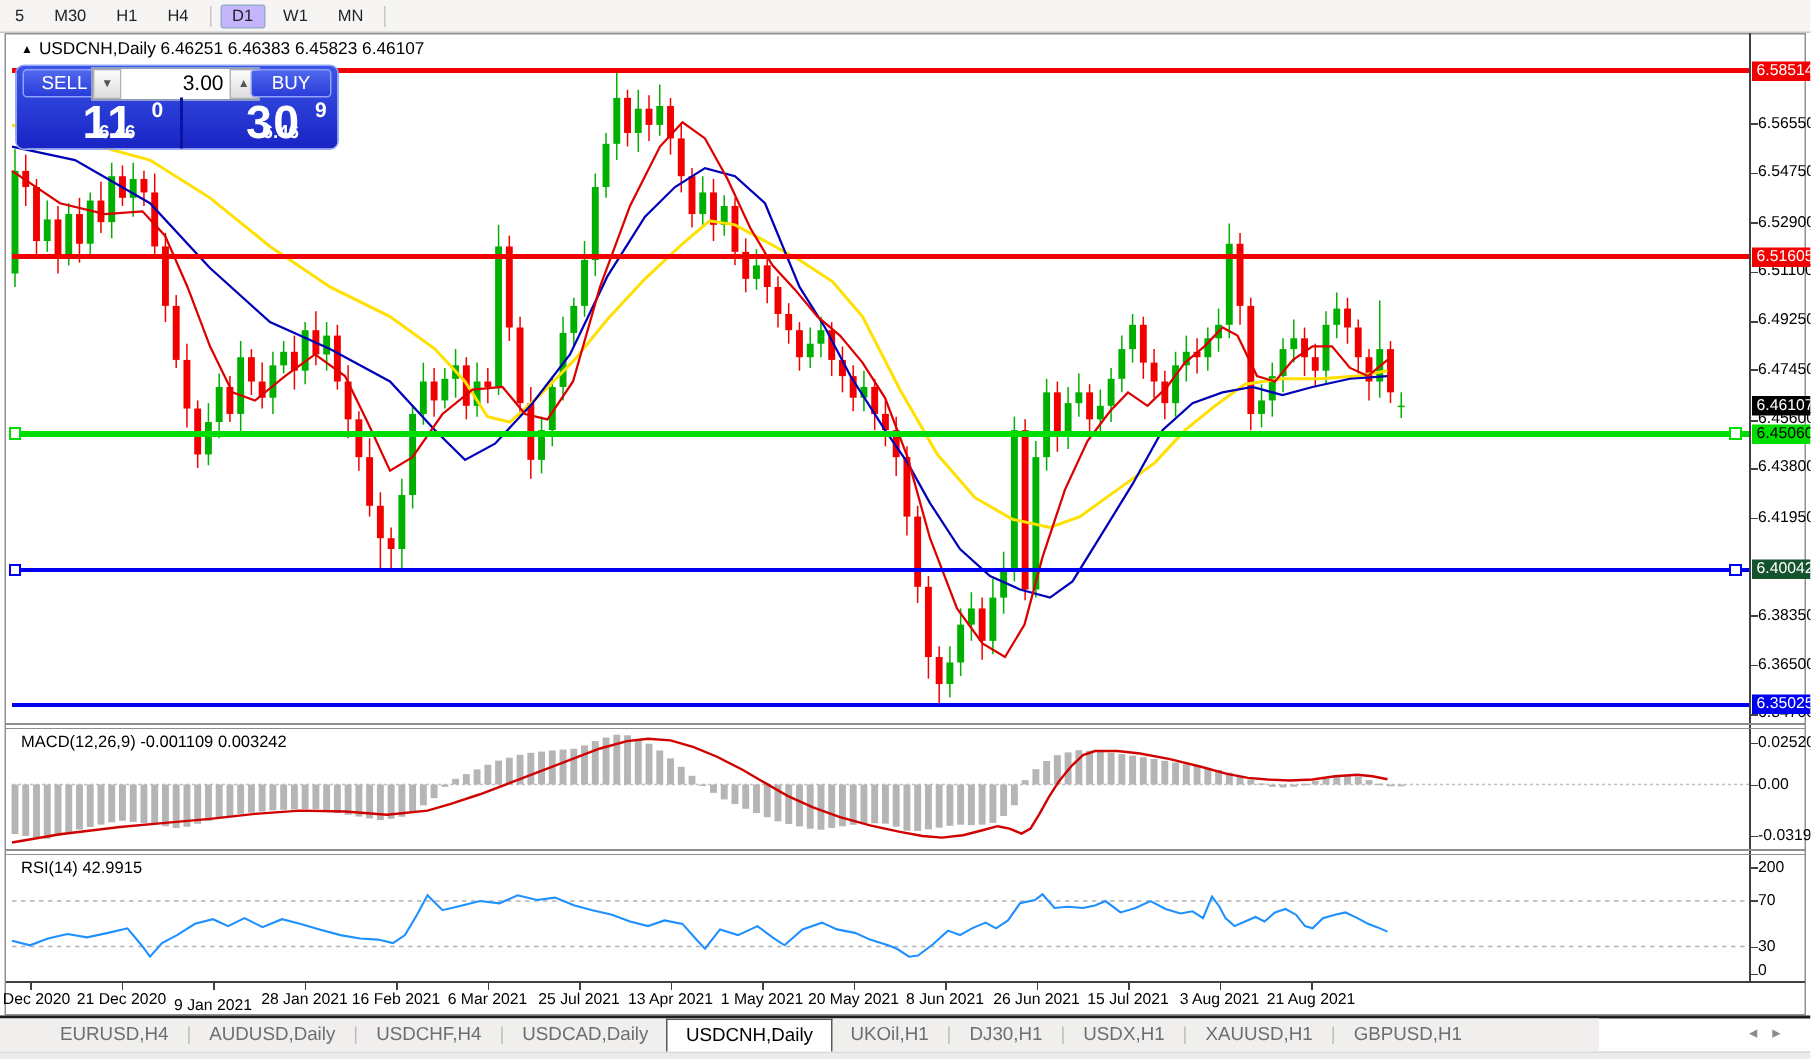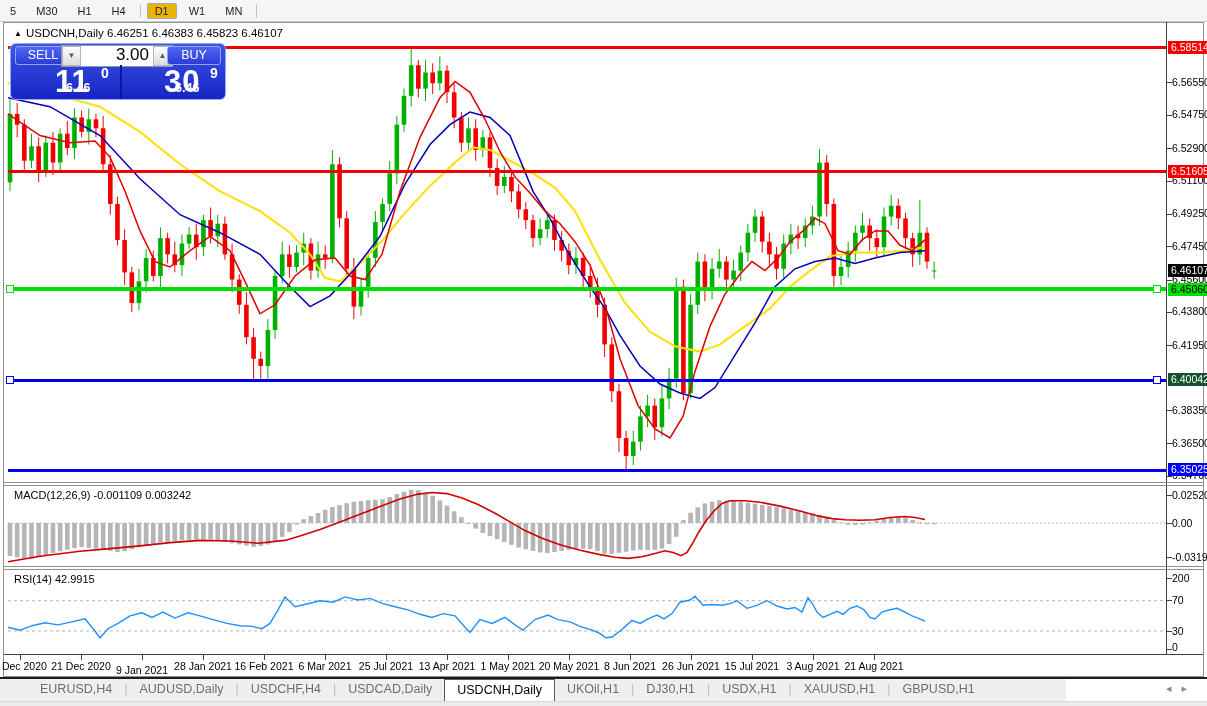--- a/index.html
+++ b/index.html
@@ -2,40 +2,40 @@
 <html><head>
 <meta charset="utf-8">
 <style>
   html,body{margin:0;padding:0;background:#fff;width:1207px;height:706px;overflow:hidden;
     font-family:"Liberation Sans","DejaVu Sans",sans-serif;-webkit-font-smoothing:antialiased;}
   #app{position:relative;width:1207px;height:706px;background:#fff;}
   
   #tfbar{position:absolute;left:0;top:0;width:1207px;height:21px;background:#f6f5f3;
     border-bottom:1px solid #c9c9c9;display:flex;align-items:center;font-size:11px;color:#222;}
   .tf{padding:2px 8px;margin:0 2px;cursor:default;}
-  .tf.active{background:#eab308;border:1px solid #96aecd;padding:1px 7px;border-radius:2px;}
+  .tf.active{background:#c4b5fd;border:1px solid #96aecd;padding:1px 7px;border-radius:2px;}
   .tfsep{width:1px;height:14px;background:#c6c6c6;margin:0 4px;}
   
   #frame{position:absolute;left:3px;top:22px;width:1201px;height:655px;border:1px solid #919191;background:#fff;box-sizing:border-box;}
   #chart-svg{position:absolute;left:0;top:0;z-index:1;}
   
   #title{position:absolute;left:14px;top:27px;z-index:4;font-size:11.5px;color:#000;white-space:nowrap;}
   #title .tri{font-size:8px;vertical-align:1px;margin-right:4px;}
   
   #tpanel{position:absolute;left:10px;top:43px;width:216px;height:57px;z-index:5;
     background:linear-gradient(#3c55e8,#1824c4);border:1px solid #93a9f5;border-radius:6px;box-sizing:border-box;}
   #tpanel .btnrow{position:absolute;left:0;top:0;width:100%;height:21px;}
   .tpbtn{position:absolute;top:2px;height:17px;line-height:17px;text-align:center;color:#fff;font-size:12.5px;
     background:linear-gradient(#5068ee,#2a3cd8);border:1px solid #8fa4f8;border-radius:3px;}
   #sellbtn{left:4px;width:54px;}
   #buybtn{right:4px;width:52px;}
   #volgrp{position:absolute;left:50px;top:1px;width:110px;height:20px;display:flex;background:#fff;border:1px solid #8a9ab8;}
   .volarr{width:19px;background:linear-gradient(#fdfdfd,#dcdcdc);border:1px solid #b4b4b4;color:#555;
     font-size:8px;text-align:center;line-height:18px;box-sizing:border-box;}
-  #volbox{flex:1;font-size:17px;color:#000;text-align:right;line-height:18px;padding-right:4px;background:#fff;}
+  #volbox{flex:1;font-size:14px;color:#000;text-align:right;line-height:18px;padding-right:4px;background:#fff;}
   .bigbox{position:absolute;top:21px;height:34px;color:#fff;}
   #bidbox{left:2px;width:105px;}
   #askbox{left:109px;width:105px;border-left:2px solid #0a14a0;}
   .bsm{position:absolute;left:9px;bottom:4px;font-size:12.5px;font-weight:bold;margin-left:44px;}
   .bbig{position:absolute;left:42px;bottom:-1px;font-size:31px;font-weight:bold;letter-spacing:1px;}
   .bsup{position:absolute;left:88px;top:0px;font-size:14px;font-weight:bold;}
   
   #right-axis{position:absolute;left:1168px;top:0;width:39px;height:706px;z-index:3;font-size:10.5px;color:#000;}
   .ptick{position:absolute;left:4px;height:13px;line-height:13px;white-space:nowrap;}
   .ptag{position:absolute;left:0px;width:39px;height:13px;line-height:13px;padding-left:3px;box-sizing:border-box;white-space:nowrap;}

